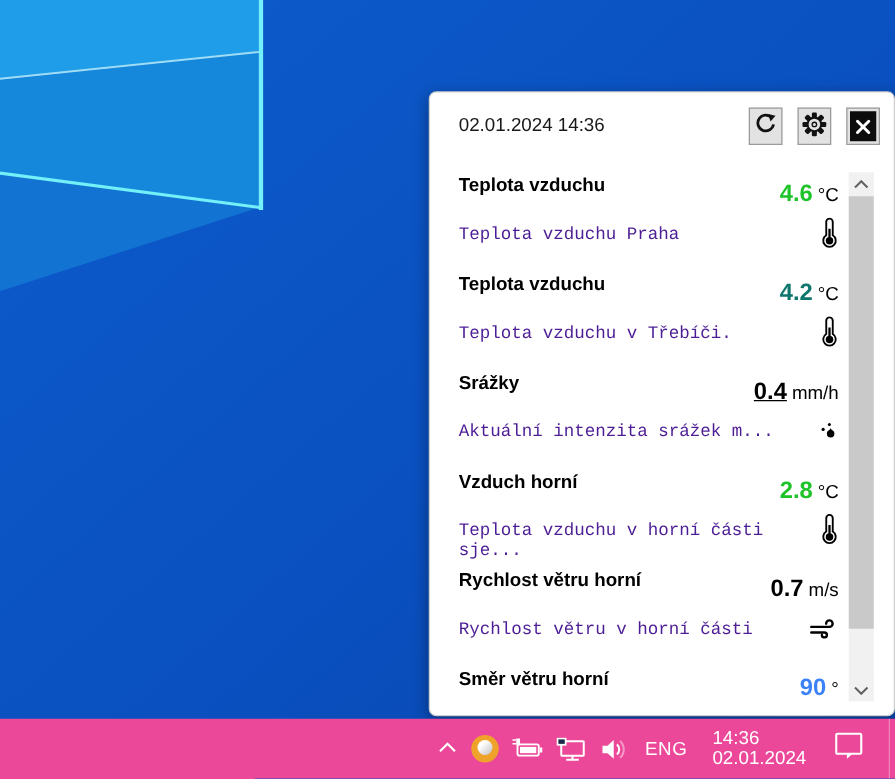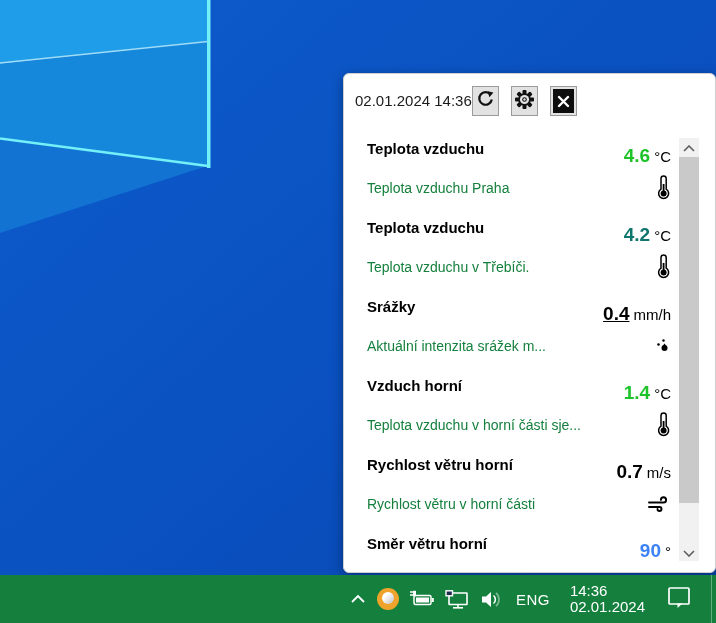--- a/index.html
+++ b/index.html
@@ -4,56 +4,56 @@
 <style>
   * { margin:0; padding:0; box-sizing:border-box; }
   html,body { width:716px; height:623px; overflow:hidden; }
   body { position:relative; font-family:"Liberation Sans", sans-serif; background:#0b52c3; }
 
   
   .wallpaper { position:absolute; inset:0; }
 
   
   .taskbar { position:absolute; left:0; bottom:0; width:716px; height:48px;
-    background:#15803d; display:flex; align-items:center; justify-content:flex-end; color:#fff; z-index:5; }
+    background:#ec4899; display:flex; align-items:center; justify-content:flex-end; color:#fff; z-index:5; }
   .tray { display:flex; align-items:center; height:100%; }
   .tray-item { display:flex; align-items:center; justify-content:center; height:100%; }
   .tb-chevron { width:26px; }
   .orange-dot { width:22px; height:22px; border-radius:50%; background:#f0a32a; position:relative; margin-left:6px; }
   .orange-dot::after { content:""; position:absolute; left:5px; top:4px; width:12px; height:12px;
      border-radius:50%; background:linear-gradient(135deg,#ffffff 30%,#c9c9c9 90%); }
   .tb-ico { margin-left:10px; }
   .lang { font-size:15px; margin-left:12px; letter-spacing:.5px; }
   .clock { text-align:left; font-size:15px; line-height:16px; margin-left:20px; white-space:nowrap; }
   .action { margin-left:22px; }
   .show-desktop { width:1px; height:48px; background:rgba(255,255,255,.35); margin-left:20px; margin-right:4px; }
 
   
   .panel { position:absolute; left:343px; top:73px; width:373px; height:500px;
     background:#ffffff; border:1px solid #cfcfcf; border-radius:6px; overflow:hidden;
     box-shadow:0 3px 12px rgba(0,0,0,.35); z-index:4; color:#000; }
-  .panel-header { display:flex; align-items:flex-start; padding:12px 11px 0 11px; }
+  .panel-header { display:flex; justify-content:space-between; align-items:flex-start; padding:12px 11px 0 23px; }
   .header-date { font-size:15px; color:#1a1a1a; padding-top:6px; }
   .header-buttons { display:flex; gap:12px; }
   .hbtn { width:27px; height:30px; background:#e2e2e2; border:1px solid #9b9b9b;
     display:flex; align-items:center; justify-content:center; padding:0; cursor:pointer; }
   .hbtn.close-btn { padding:2px; }
   .close-inner { width:100%; height:100%; background:#0d0d0d; display:flex; align-items:center; justify-content:center; }
 
   
   .rows { position:absolute; left:23px; top:66px; width:304px; }
   .row { height:79px; position:relative; }
   .row-top { display:flex; justify-content:space-between; align-items:flex-start; }
   .row-title { font-size:15px; font-weight:bold; line-height:18px; }
   .value-group { margin-top:6px; white-space:nowrap; line-height:20px; }
   .row-value { font-size:19px; font-weight:bold; }
   .row-unit { font-size:15px; color:#000; margin-left:4px; }
   .row-bottom { position:absolute; left:0; right:0; top:36px; display:flex;
     justify-content:space-between; align-items:flex-start; }
-  .row-subtitle { font-size:14px; color:#15803d; padding-top:4px; }
+  .row-subtitle { font-size:14px; color:#4c1d95; padding-top:4px;font-family:Liberation Mono, monospace; }
   .row-icon { width:24px; height:26px; display:flex; align-items:center; justify-content:flex-end; }
 
   
   .scrollbar { position:absolute; right:16px; top:64px; width:20px; height:423px; background:#f1f1f1; }
   .sb-btn { position:absolute; left:0; width:20px; height:18px; background:#f1f1f1;
     display:flex; align-items:center; justify-content:center; }
   .sb-up { top:0; } .sb-down { bottom:0; }
   .sb-thumb { position:absolute; left:0; top:19px; width:20px; height:346px; background:#c9c9c9; }
 </style>
 </head>
@@ -182,21 +182,21 @@
         </span>
 
       </div>
     </div>
   </div>
 
   <div class="row">
     <div class="row-top">
       <div class="row-title">Vzduch horní</div>
       <div class="value-group">
-        <span class="row-value" style="color: rgb(30, 195, 41);">1.4</span><span class="row-unit">°C</span>
+        <span class="row-value" style="color: rgb(30, 195, 41);">2.8</span><span class="row-unit">°C</span>
       </div>
     </div>
     <div class="row-bottom">
       <div class="row-subtitle">Teplota vzduchu v horní části sje...</div>
       <div class="row-icon">
         <span style="display: inline-block;">
           <svg width="15" height="25" viewBox="0 0 15 25">
             <path d="M5 3.5 a2.6 2.6 0 0 1 5.2 0 V14.2 a5 5 0 1 1 -5.2 0 Z" fill="#fff" stroke="#000" stroke-width="1.5"></path>
             <circle cx="7.6" cy="18.6" r="3" fill="#000"></circle>
             <rect x="6.7" y="9" width="1.8" height="10" fill="#000"></rect>

